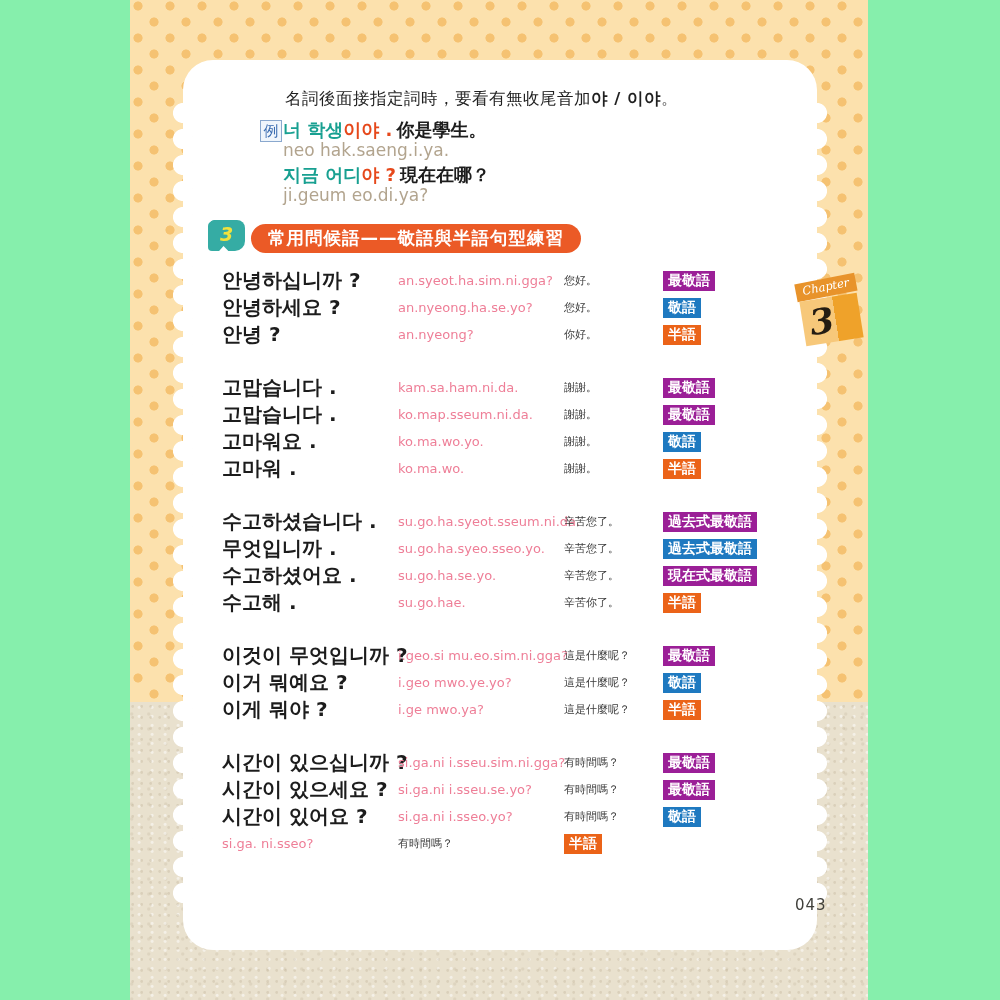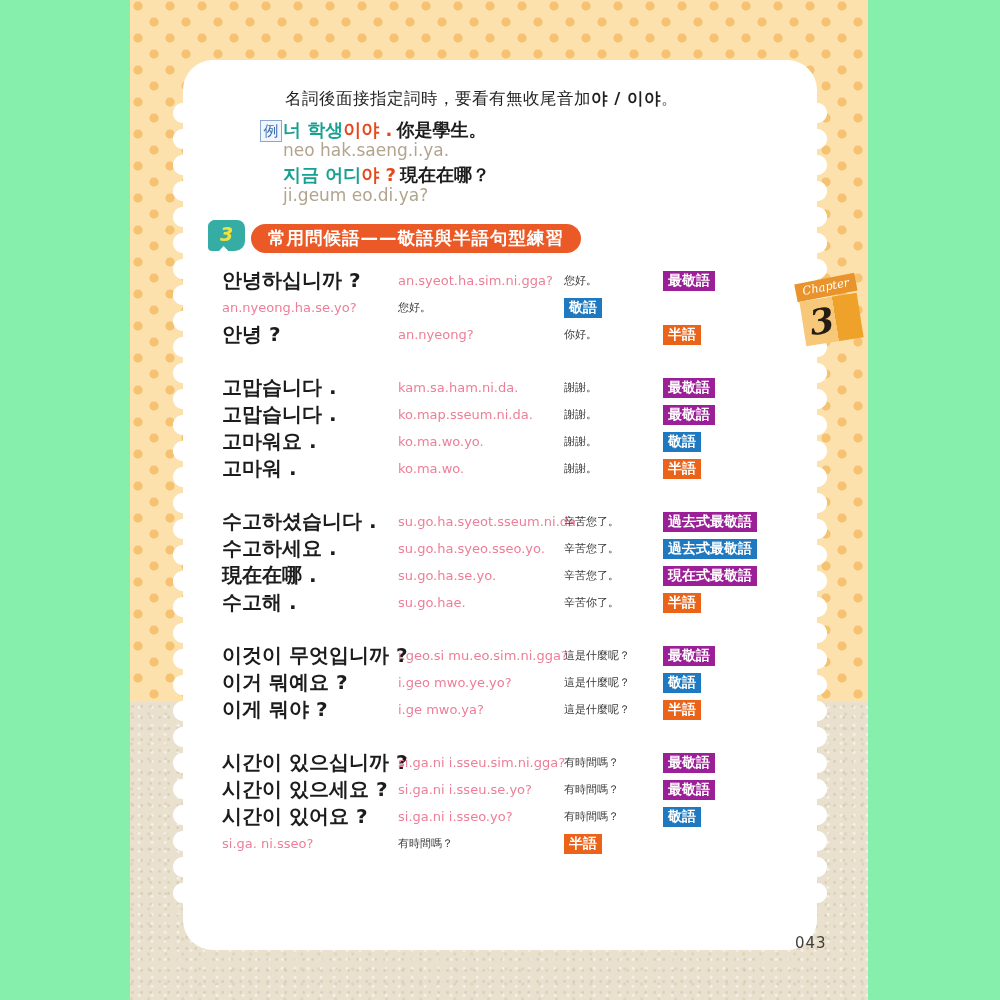--- a/index.html
+++ b/index.html
@@ -76,21 +76,21 @@
   .ct-top { width:61px; height:18px; background:#E8932B; color:#ffffff;
     font-family:"DejaVu Serif","Liberation Serif",serif; font-style:italic;
     font-size:11.5px; text-align:center; line-height:17px; transform:rotate(-2deg); }
   .ct-body { position:relative; width:58px; height:45px; margin-top:1px; margin-left:2px;
     background:linear-gradient(90deg,#F7C87A 0 57%, #EFA22A 57% 100%); }
   .ct-body span { position:absolute; left:7px; top:0px;
     font-family:"DejaVu Serif","Liberation Serif",serif; font-style:italic; font-weight:bold;
     font-size:35px; line-height:45px; color:#241C12; }
 
   
-  .page-number { position:absolute; left:795px; top:934px; font-size:15px; color:#3F3F3A;
+  .page-number { position:absolute; left:795px; top:896px; font-size:15px; color:#3F3F3A;
     letter-spacing:1px; }
 </style>
 </head>
 <body>
 
 <div class="canvas">
 
   <div class="bg-band">
     <div class="bg-dots"></div>
     <div class="bg-paper"></div>
@@ -119,20 +119,21 @@
 
     <div class="groups">
         <div class="group">
           <div class="p-row">
             <span class="p-kr">안녕하십니까 ?</span>
             <span class="p-rom">an.syeot.ha.sim.ni.gga?</span>
             <span class="p-zh">您好。</span>
             <span class="p-badge" style="background: rgb(155, 31, 151);">最敬語</span>
           </div>
           <div class="p-row">
+            <span class="p-kr">안녕하세요 ?</span>
             <span class="p-rom">an.nyeong.ha.se.yo?</span>
             <span class="p-zh">您好。</span>
             <span class="p-badge" style="background: rgb(30, 121, 192);">敬語</span>
           </div>
           <div class="p-row">
             <span class="p-kr">안녕 ?</span>
             <span class="p-rom">an.nyeong?</span>
             <span class="p-zh">你好。</span>
             <span class="p-badge" style="background: rgb(235, 99, 24);">半語</span>
           </div>
@@ -164,27 +165,27 @@
           </div>
         </div>
         <div class="group">
           <div class="p-row">
             <span class="p-kr">수고하셨습니다 .</span>
             <span class="p-rom">su.go.ha.syeot.sseum.ni.da.</span>
             <span class="p-zh">辛苦您了。</span>
             <span class="p-badge" style="background: rgb(155, 31, 151);">過去式最敬語</span>
           </div>
           <div class="p-row">
-            <span class="p-kr">수고하세요 .</span>
+            <span class="p-kr">무엇입니까 .</span>
             <span class="p-rom">su.go.ha.syeo.sseo.yo.</span>
             <span class="p-zh">辛苦您了。</span>
             <span class="p-badge" style="background: rgb(30, 121, 192);">過去式最敬語</span>
           </div>
           <div class="p-row">
-            <span class="p-kr">現在在哪 .</span>
+            <span class="p-kr">수고하셨어요 .</span>
             <span class="p-rom">su.go.ha.se.yo.</span>
             <span class="p-zh">辛苦您了。</span>
             <span class="p-badge" style="background: rgb(155, 31, 151);">現在式最敬語</span>
           </div>
           <div class="p-row">
             <span class="p-kr">수고해 .</span>
             <span class="p-rom">su.go.hae.</span>
             <span class="p-zh">辛苦你了。</span>
             <span class="p-badge" style="background: rgb(235, 99, 24);">半語</span>
           </div>

